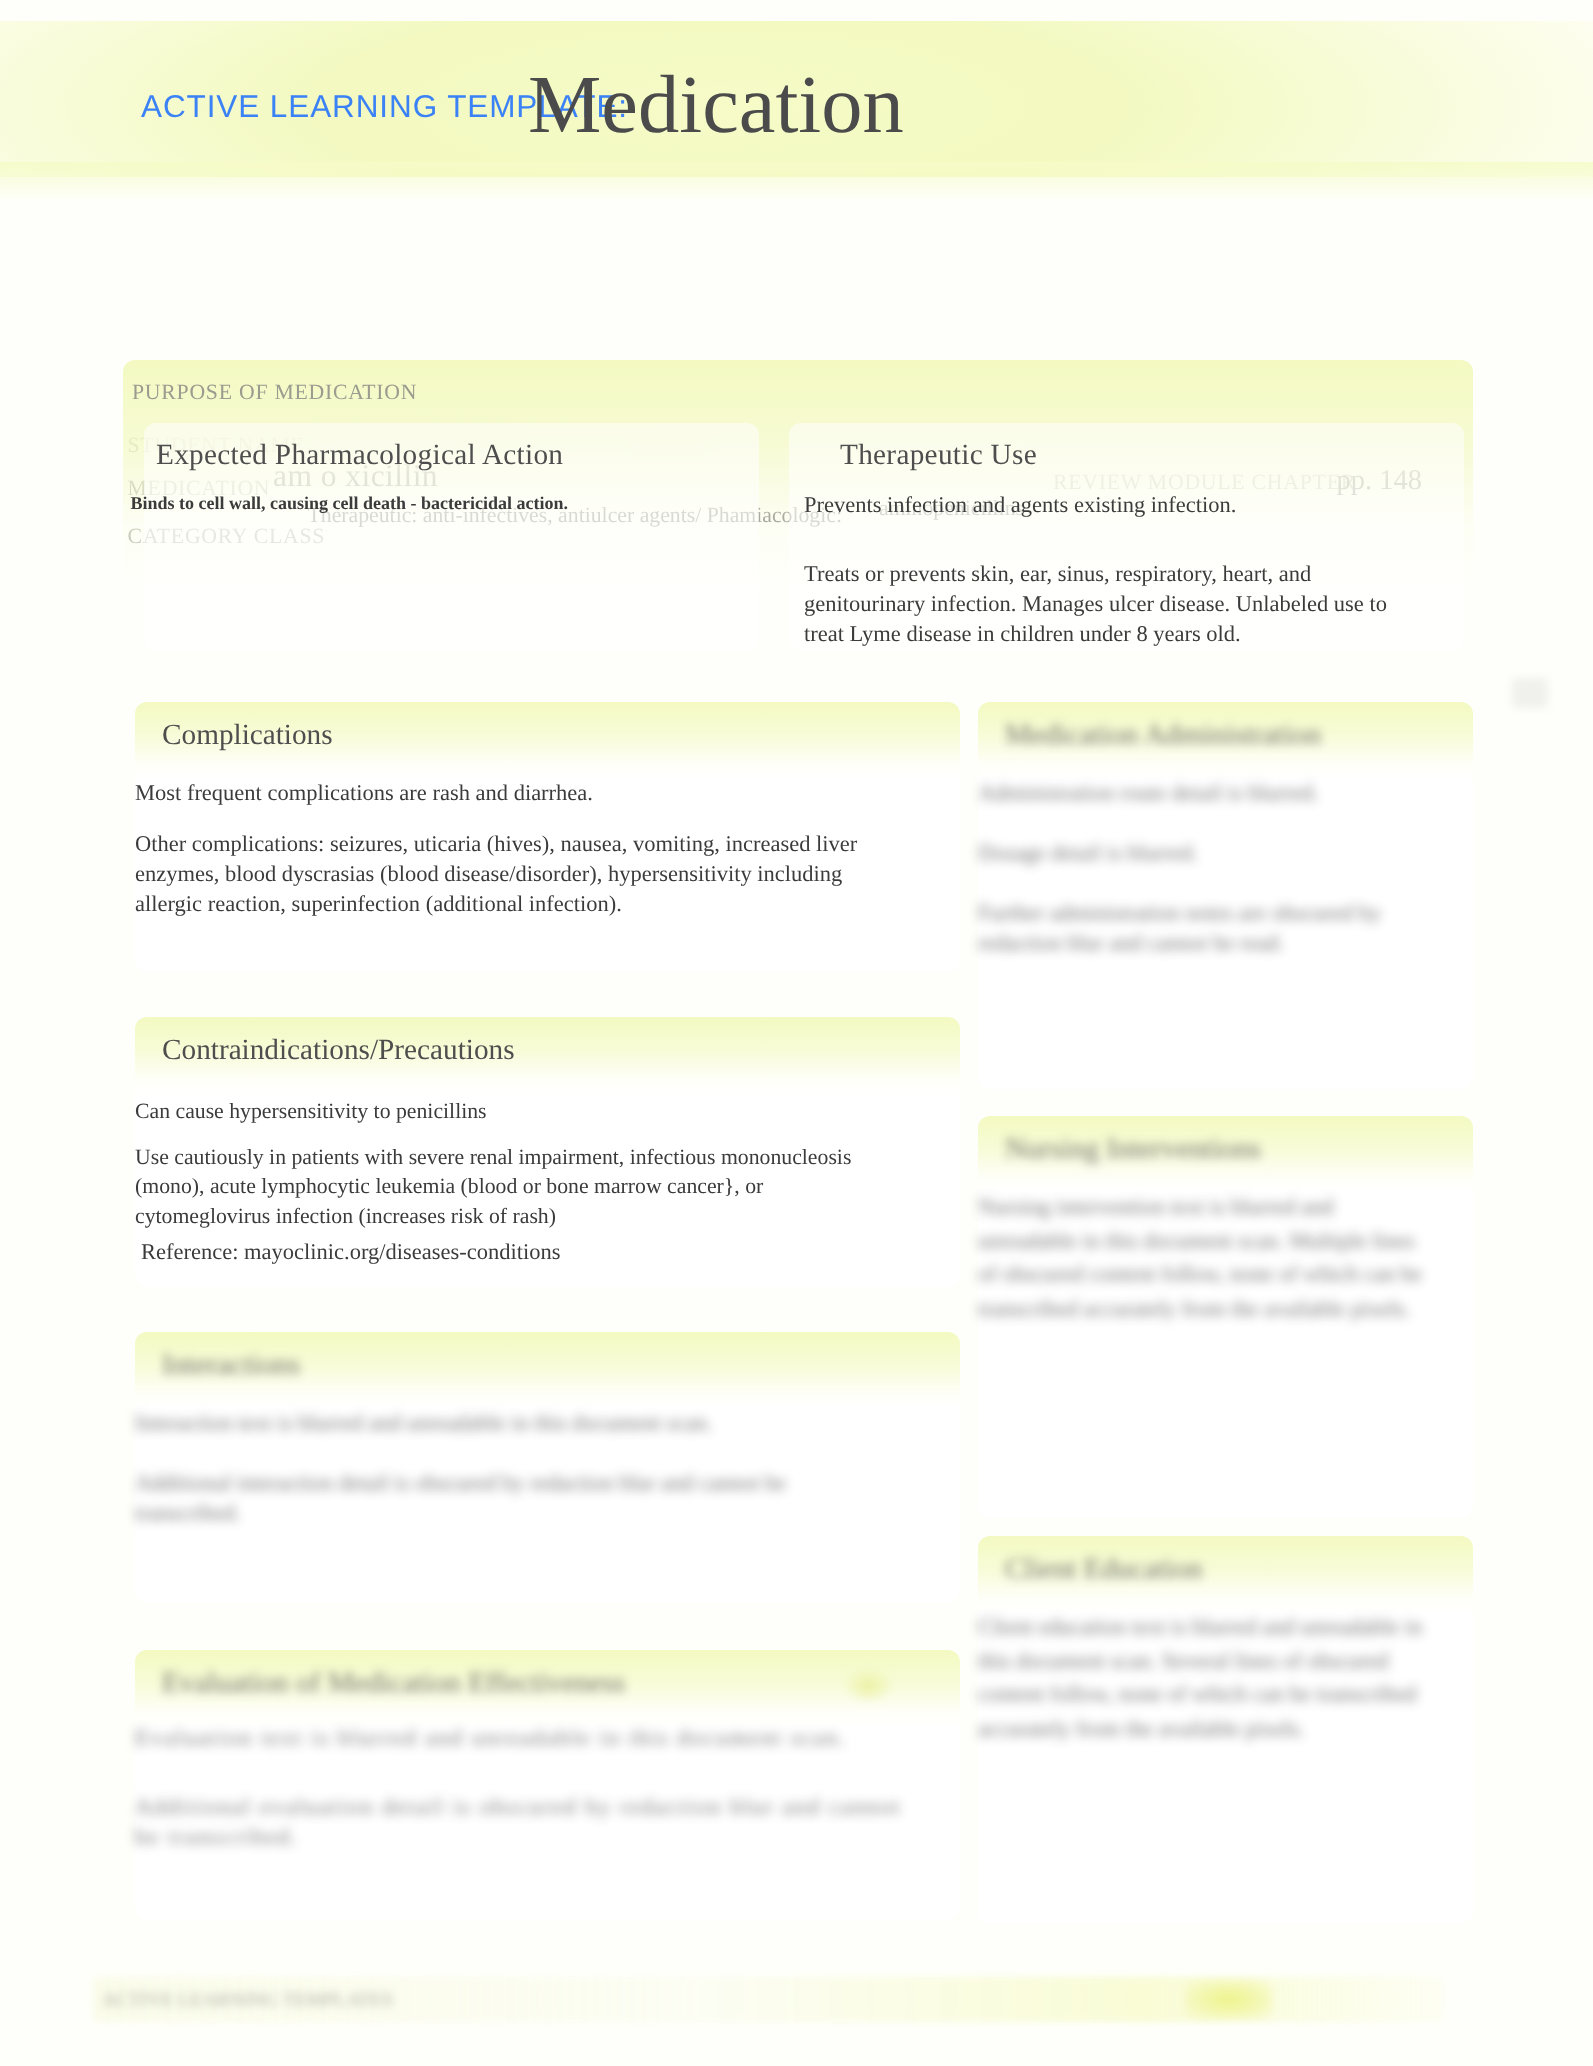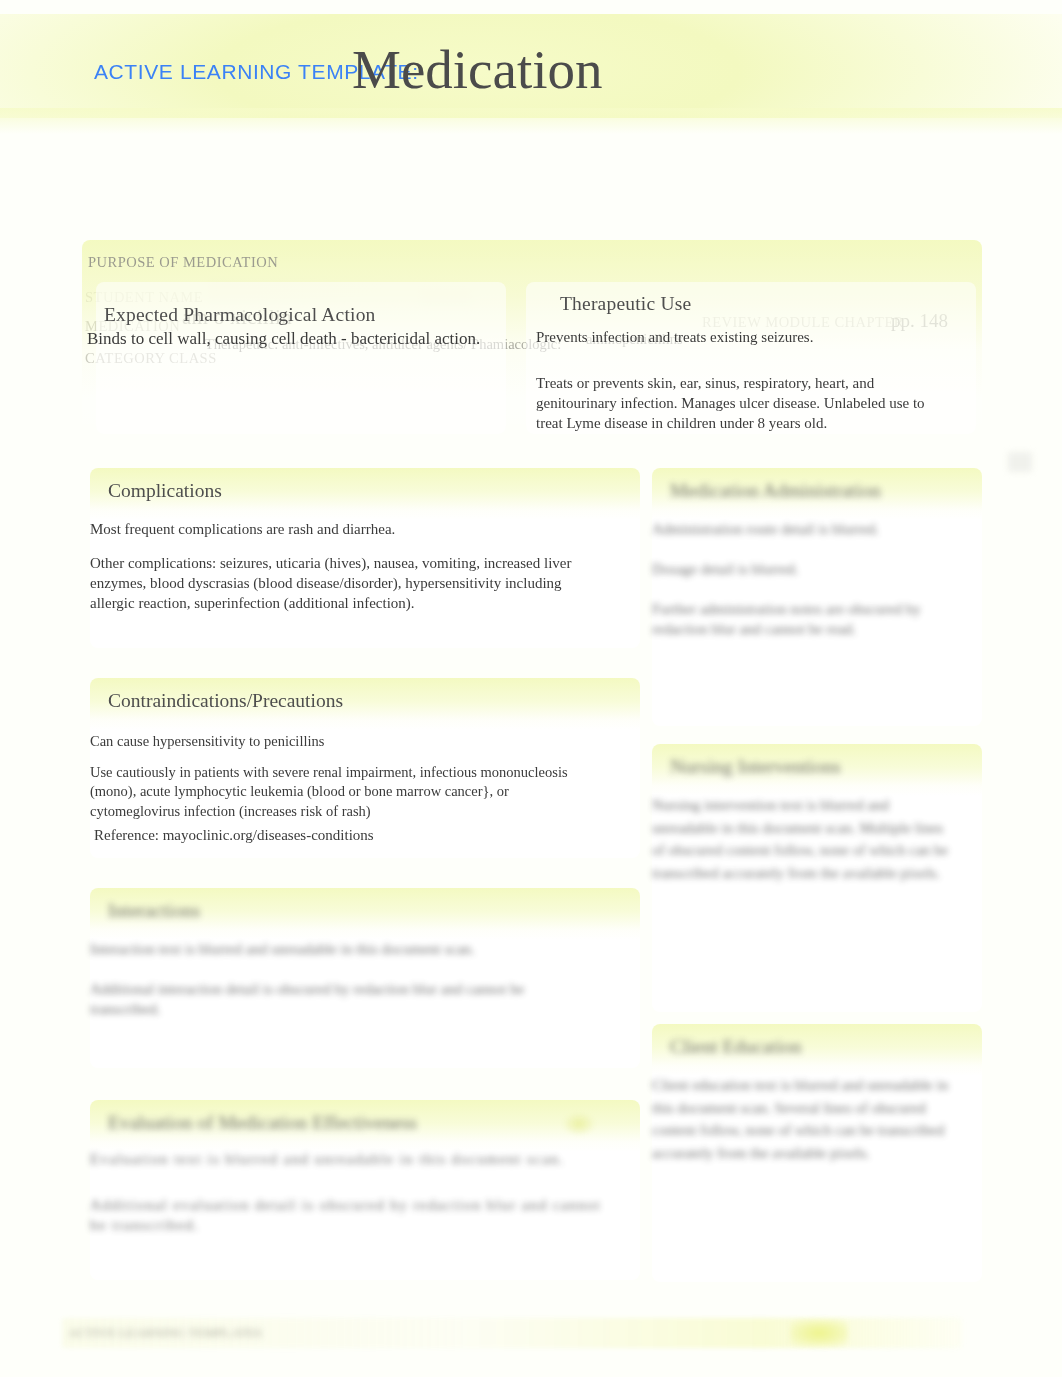--- a/index.html
+++ b/index.html
@@ -161,34 +161,35 @@
   #epa-card { left: 96px;  top: 282px; width: 410px; height: 152px; }
   #tu-card  { left: 526px; top: 282px; width: 450px; height: 152px; }
 
   .sec-title {
     position: absolute;
     font-size: 19.5px;
     color: #4e4e4e;
     white-space: nowrap;
     letter-spacing: .2px;
   }
-  #epa-title { left: 104px; top: 304px; text-align: right; }
+  #epa-title { left: 104px; top: 293px; text-align: right; }
   #tu-title  { left: 548px; top: 293px; margin-left: 12px; }
 
   .body-text {
     position: absolute;
     color: #3b3b3b;
     font-size: 15px;
     line-height: 1.32;
   }
   #epa-body {
     left: 87px; top: 328px;
     width: 400px;
-    font-size: 17px;
+    font-size: 12px;
     line-height: 1.28;
+    font-weight: bold;
   }
   #tu-body1 { left: 536px; top: 328px; width: 430px; }
   #tu-body2 { left: 536px; top: 374px; width: 418px; }
 
   
   .sect {
     position: absolute;
     background: #ffffff;
     border-radius: 8px;
   }
@@ -325,21 +326,21 @@
 
   <div class="region" id="purpose-band"></div>
   <div id="purpose-label">PURPOSE  OF MEDICATION</div>
 
   <div class="subcard" id="epa-card"></div>
   <div class="sec-title" id="epa-title">Expected Pharmacological Action</div>
   <div class="body-text" id="epa-body">Binds to cell wall, causing cell death - bactericidal action.</div>
 
   <div class="subcard" id="tu-card"></div>
   <div class="sec-title" id="tu-title">Therapeutic Use</div>
-  <div class="body-text" id="tu-body1">Prevents infection and treats existing seizures.</div>
+  <div class="body-text" id="tu-body1">Prevents infection and agents existing infection.</div>
   <div class="body-text" id="tu-body2">Treats or prevents skin, ear, sinus, respiratory, heart, and genitourinary infection. Manages ulcer disease. Unlabeled use to treat Lyme disease in children under 8 years old.</div>
 
   <div class="sect" id="sec-contra">
     <div class="band"></div>
     <div class="hd">Contraindications/Precautions</div>
     <div class="txt" id="ctr-p1">Can cause hypersensitivity to penicillins</div>
     <div class="txt" id="ctr-p2">Use cautiously in patients with severe renal impairment, infectious mononucleosis (mono), acute lymphocytic leukemia (blood or bone marrow cancer}, or cytomeglovirus infection (increases risk of rash)</div>
     <div class="txt" id="ctr-p3">Reference: mayoclinic.org/diseases-conditions</div>
   </div>
 

